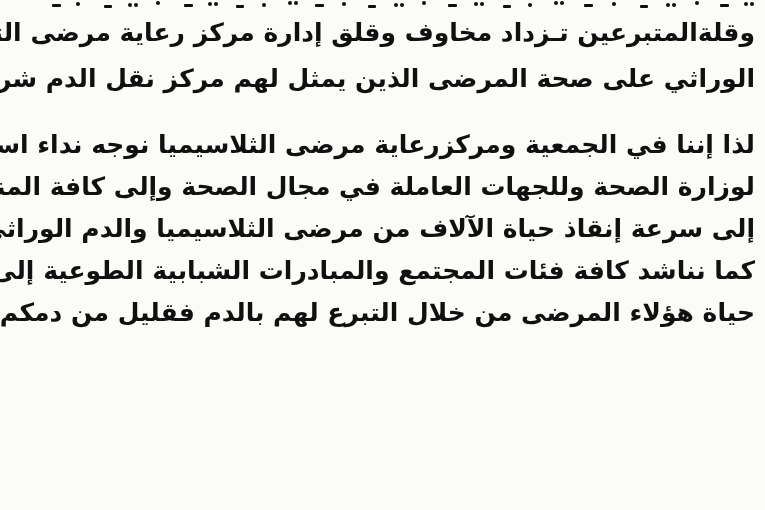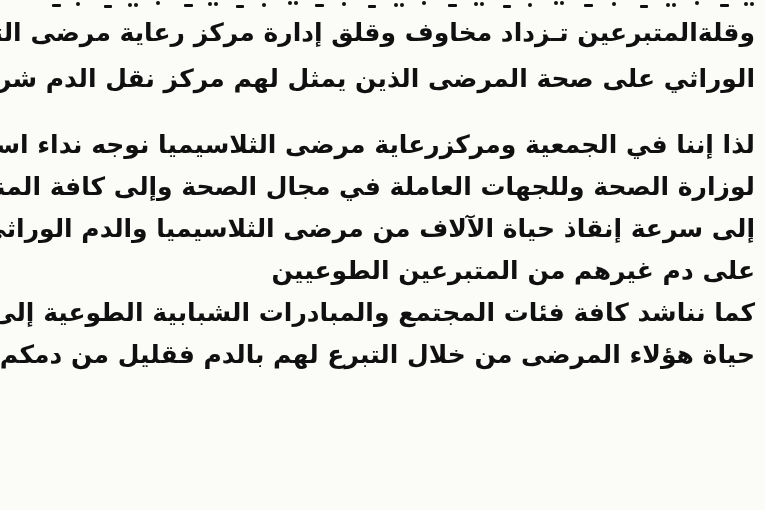--- a/index.html
+++ b/index.html
@@ -100,18 +100,17 @@
 
   <div class="para para1">
     <div class="line">وقلةالمتبرعين  تـزداد مخاوف وقلق إدارة مركز رعاية مرضى الثلاسيميا والدم</div>
     <div class="line">الوراثي على صحة المرضى الذين يمثل لهم مركز نقل الدم شريان الحياة الوحيد</div>
   </div>
 
   <div class="para para2">
     <div class="line">لذا إننا في الجمعية ومركزرعاية مرضى الثلاسيميا نوجه نداء استغاثه عاجل</div>
     <div class="line">لوزارة الصحة وللجهات العاملة في مجال الصحة وإلى كافة المنظمات المحليةوالدولية</div>
     <div class="line">إلى سرعة إنقاذ حياة الآلاف من مرضى الثلاسيميا والدم الوراثي الذين يعيشون</div>
-    <div class="line">على دم غيرهم من المتبرعين الطوعيين</div>
     <div class="line">كما نناشد كافة فئات المجتمع والمبادرات الشبابية الطوعية إلى المساهمة في إنقاذ</div>
     <div class="line">حياة هؤلاء المرضى من خلال التبرع لهم بالدم فقليل من دمكم يعني لهم الحياة</div>
   </div>
 
 </div>
 
 </body></html>

